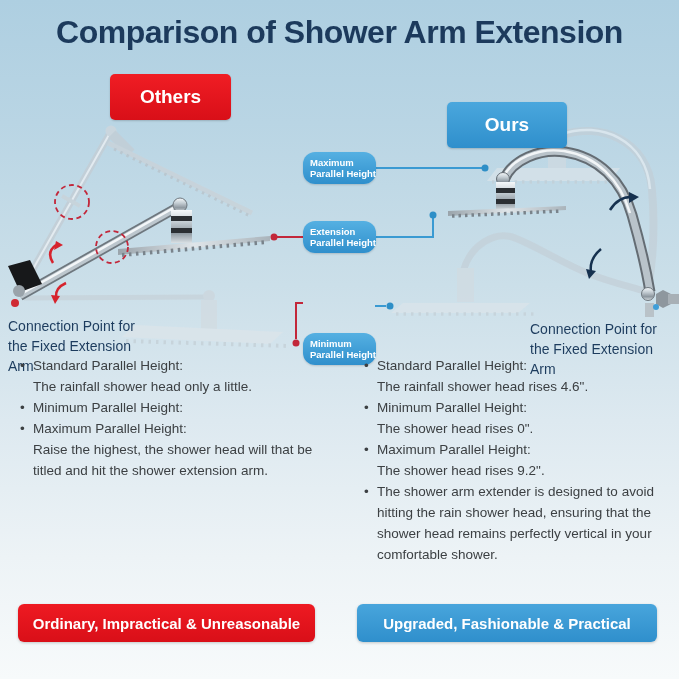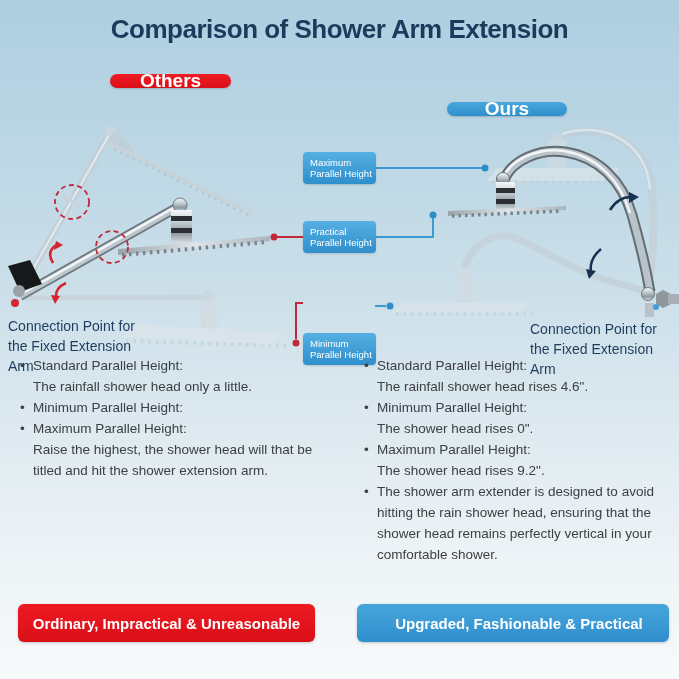--- a/index.html
+++ b/index.html
@@ -4,33 +4,33 @@
 <style>
   html,body{margin:0;padding:0;}
   body{
     width:679px;height:679px;overflow:hidden;position:relative;
     font-family:"Liberation Sans", sans-serif;
     background:linear-gradient(180deg,#aecfe1 0%,#b9d5e4 18%,#cbdfe9 42%,#dde9f0 62%,#edf3f6 82%,#f7fafb 100%);
   }
   .abs{position:absolute;}
   .title{
     top:14px;left:0;width:679px;text-align:center;
-    font-size:26px;font-weight:700;color:#1c3a5c;letter-spacing:-0.5px;
+    font-size:32px;font-weight:700;color:#1c3a5c;letter-spacing:-0.5px;
   }
   .col-btn{
-    top:74px;height:14px;border-radius:15px;color:#fff;font-size:19px;font-weight:700;
+    top:74px;height:46px;border-radius:5px;color:#fff;font-size:19px;font-weight:700;
     display:flex;align-items:center;justify-content:center;
     box-shadow:0 1px 2px rgba(0,0,0,0.18);
   }
   .btn-red{left:110px;width:121px;background:linear-gradient(180deg,#f01d24,#d90f18);}
   .btn-blue{left:447px;width:120px;background:linear-gradient(180deg,#4aa7dd,#2f8fcc);margin-top:28px;}
   .mid-label{
-    left:303px;width:73px;height:32px;border-radius:4px;
+    left:303px;width:73px;height:32px;border-radius:12px;
     background:linear-gradient(180deg,#55b0e2,#2f8fcc);
-    color:#fff;font-size:9.5px;font-weight:400;line-height:11px;
+    color:#fff;font-size:9.5px;font-weight:700;line-height:11px;
     padding:5px 0 0 7px;box-sizing:border-box;
     box-shadow:0 1px 2px rgba(0,0,0,0.15);
   }
   .lbl-max{top:152px;} .lbl-std{top:221px;} .lbl-min{top:289px;margin-top:44px;}
   .caption{
     font-size:14px;line-height:20px;color:#1d3c5e;
   }
   .cap-left{left:8px;top:316px;width:150px;}
   .cap-right{left:530px;top:319px;width:150px;}
   .blist{font-size:13.5px;line-height:21px;color:#3c4043;}
@@ -39,21 +39,21 @@
   .li{display:flex;}
   .li .dot{width:13px;flex:0 0 13px;color:#3c4043;}
   .li .txt{flex:1;}
   .li .txt div:empty{display:none;}
   .banner{
     top:604px;height:38px;border-radius:6px;color:#fff;
     font-size:15px;font-weight:700;display:flex;align-items:center;justify-content:center;
     box-shadow:0 1px 3px rgba(0,0,0,0.2);
   }
   .ban-red{left:18px;width:297px;background:linear-gradient(180deg,#ee1a22,#d90f18);}
-  .ban-blue{left:357px;width:300px;background:linear-gradient(180deg,#48a5dc,#2f8fcc);padding-left:12px;}
+  .ban-blue{left:357px;width:300px;background:linear-gradient(180deg,#48a5dc,#2f8fcc);}
   svg.overlay{position:absolute;left:0;top:0;}
 </style>
 </head>
 <body>
 
 <svg class="overlay" width="679" height="679" viewBox="0 0 679 679" xmlns="http://www.w3.org/2000/svg">
   <defs>
     <linearGradient id="chromeV" x1="0" y1="0" x2="0" y2="1">
       <stop offset="0" stop-color="#f5f8fa"></stop>
         <stop offset="0.35" stop-color="#c6cfd5"></stop>
@@ -196,21 +196,21 @@
 </div>
 <div class="abs col-btn btn-blue">
   <span>Ours</span>
 </div>
 
 <div class="abs mid-label lbl-max">
   <div>Maximum</div>
   <div>Parallel Height</div>
 </div>
 <div class="abs mid-label lbl-std">
-  <div>Practical</div>
+  <div>Extension</div>
   <div>Parallel Height</div>
 </div>
 <div class="abs mid-label lbl-min">
   <div>Minimum</div>
   <div>Parallel Height</div>
 </div>
 
 <div class="abs caption cap-left">Connection Point for the Fixed Extension Arm</div>
 <div class="abs caption cap-right">Connection Point for the Fixed Extension Arm</div>
 

